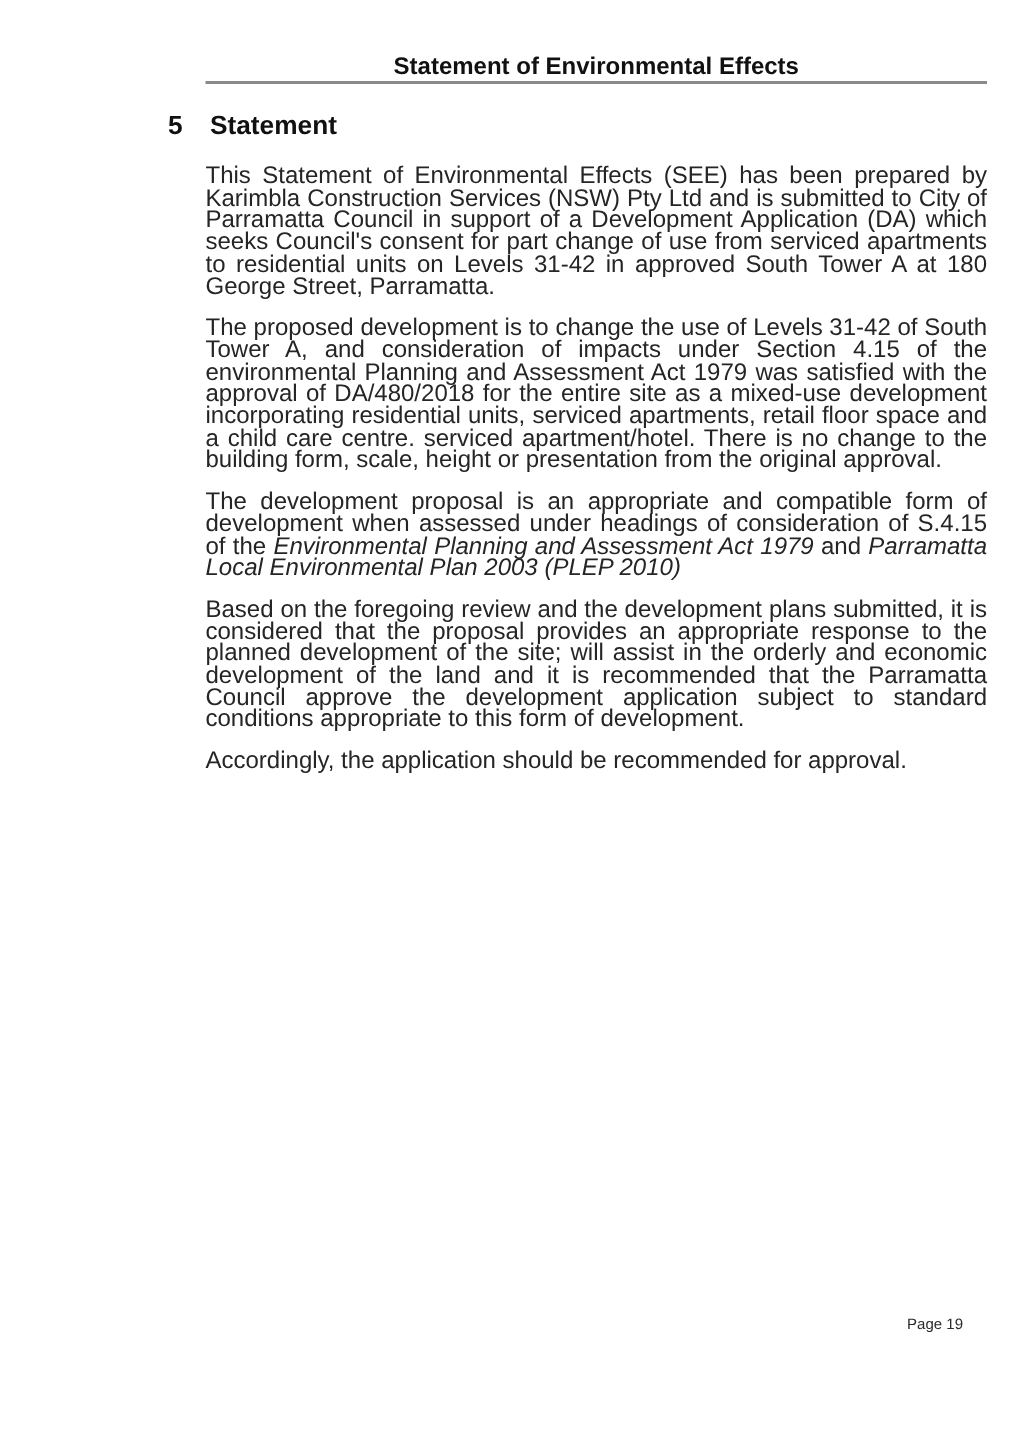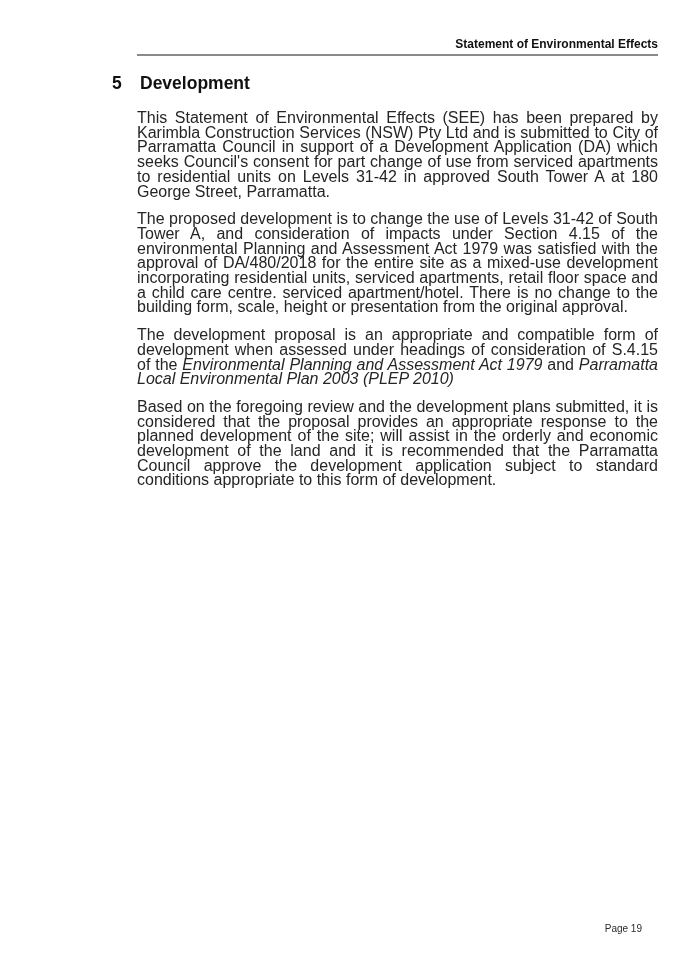--- a/index.html
+++ b/index.html
@@ -17,22 +17,22 @@
     overflow: hidden;
     box-sizing: border-box;
   }
   
   .page-header {
     padding-top: 38px;
     padding-right: 24px;
     padding-left: 137px;
   }
   .header-text {
-    text-align: right;
-    font-size: 12px;
+    text-align: center;
+    font-size: 16px;
     line-height: 13px;
     color: #2a2a2a;
   }
   .header-text .hdr-bold {
     font-weight: bold;
     color: #111111;
   }
   .header-rule {
     margin-top: 3px;
     height: 2px;
@@ -64,53 +64,54 @@
     color: #252525;
   }
   .para:first-of-type {
     margin-top: 17px;
   }
   .para em {
   }
   
   .page-footer {
     position: absolute;
-    top: 923px;
+    top: 878px;
     right: 40px;
     font-size: 10px;
     color: #2a2a2a;
   }
 </style>
 </head>
 <body>
 
 <div class="page">
 
   <header class="page-header">
     <div class="header-text">
       <div class="hdr-bold">Statement of Environmental Effects</div>
     </div>
     <div class="header-rule"></div>
   </header>
 
   <h1 class="section-heading">
     <span class="sec-num">5</span>
-    <span class="sec-title">Development</span>
+    <span class="sec-title">Statement</span>
   </h1>
 
   <main class="content">
 
     <p class="para">This Statement of Environmental Effects (SEE) has been prepared by Karimbla Construction Services (NSW) Pty Ltd and is submitted to City of Parramatta Council in support of a Development Application (DA) which seeks Council's consent for part change of use from serviced apartments to residential units on Levels 31-42 in approved South Tower A at 180 George Street, Parramatta.</p>
 
     <p class="para">The proposed development is to change the use of Levels 31-42 of South Tower A, and consideration of impacts under Section 4.15 of the environmental Planning and Assessment Act 1979 was satisfied with the approval of DA/480/2018 for the entire site as a mixed-use development incorporating residential units, serviced apartments, retail floor space and a child care centre. serviced apartment/hotel. There is no change to the building form, scale, height or presentation from the original approval.</p>
 
     <p class="para"><span>The development proposal is an appropriate and compatible form of development when assessed under headings of consideration of S.4.15 of the </span><em>Environmental Planning and Assessment Act 1979</em><span> and </span><em>Parramatta Local Environmental Plan 2003 (PLEP 2010)</em></p>
 
     <p class="para">Based on the foregoing review and the development plans submitted, it is considered that the proposal provides an appropriate response to the planned development of the site; will assist in the orderly and economic development of the land and it is recommended that the Parramatta Council approve the development application subject to standard conditions appropriate to this form of development.</p>
 
+    <p class="para">Accordingly, the application should be recommended for approval.</p>
 
   </main>
 
   <footer class="page-footer">
     <span>Page 19</span>
   </footer>
 
 </div>
 
 </body></html>

